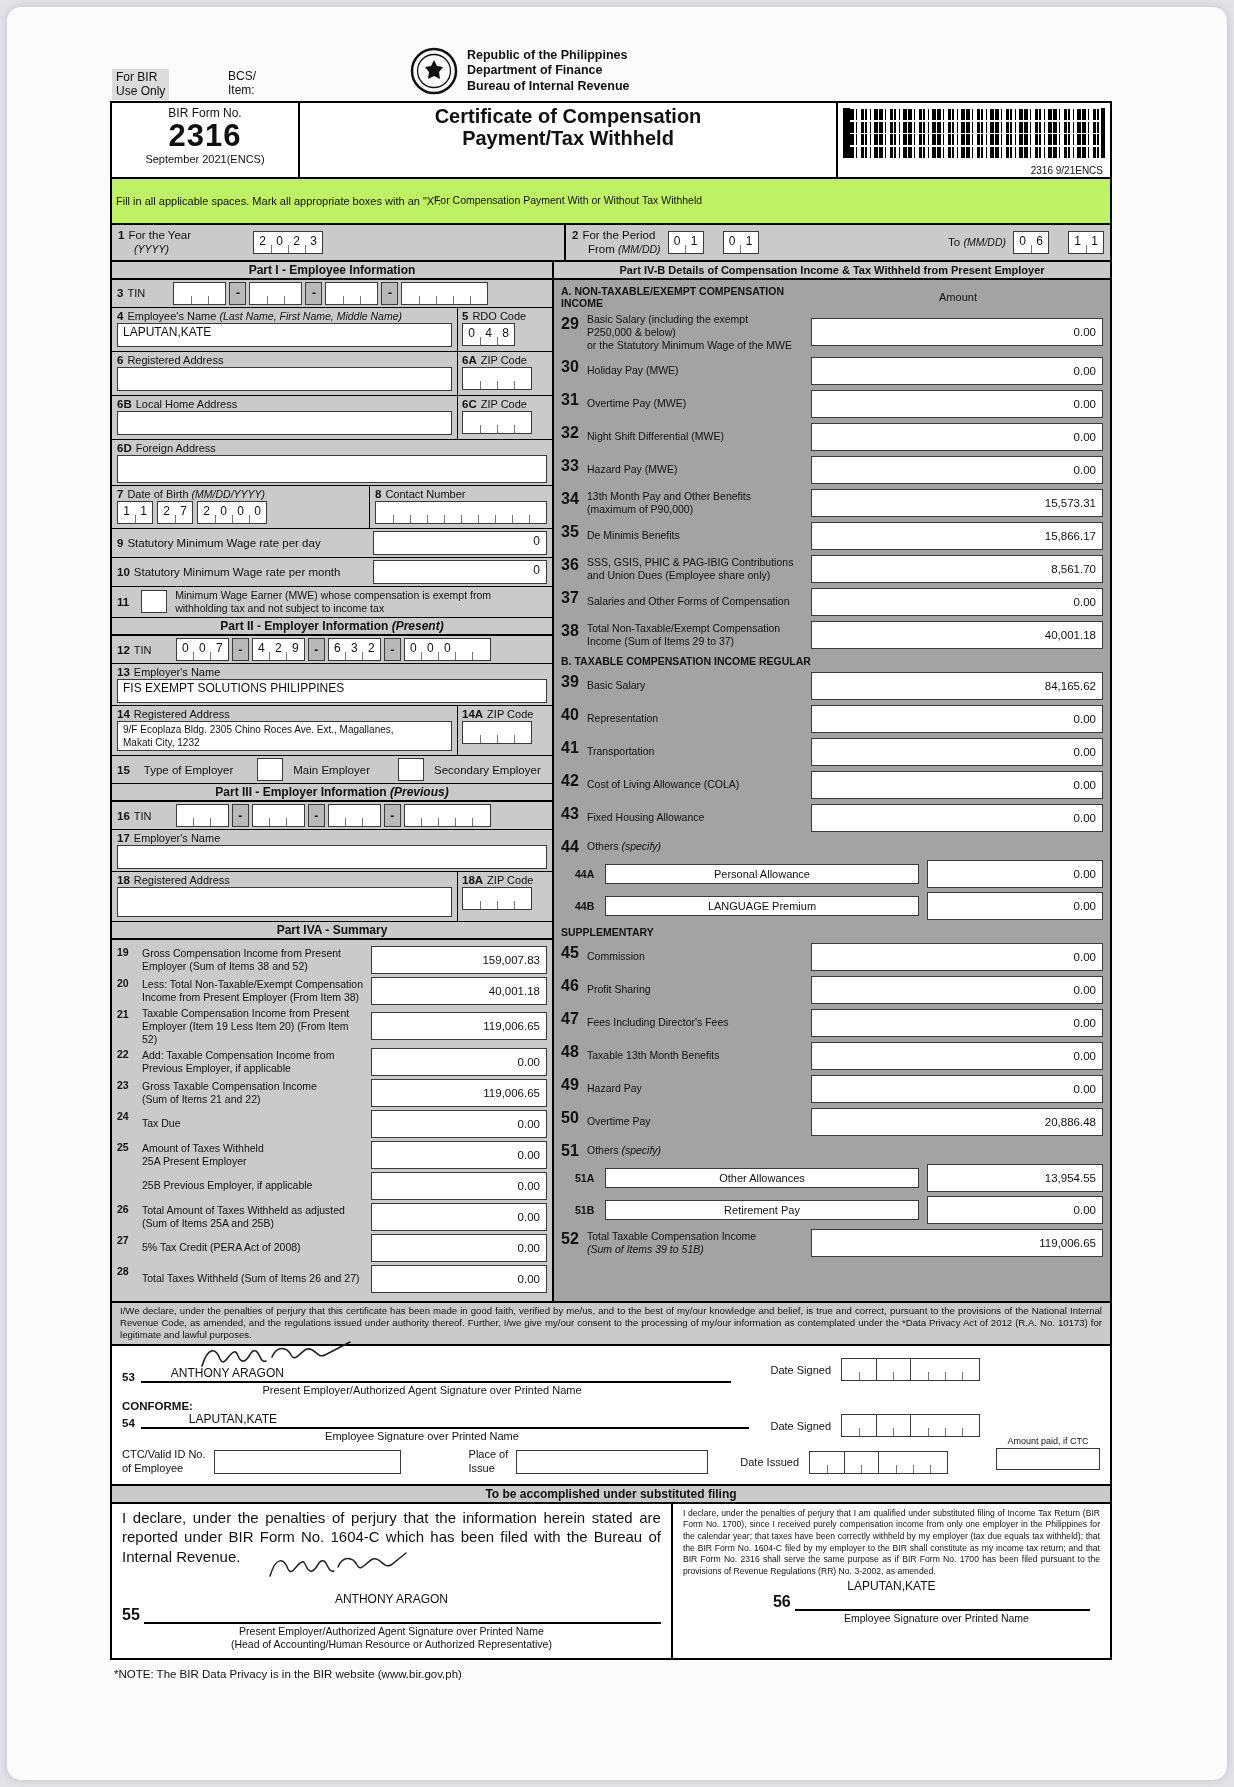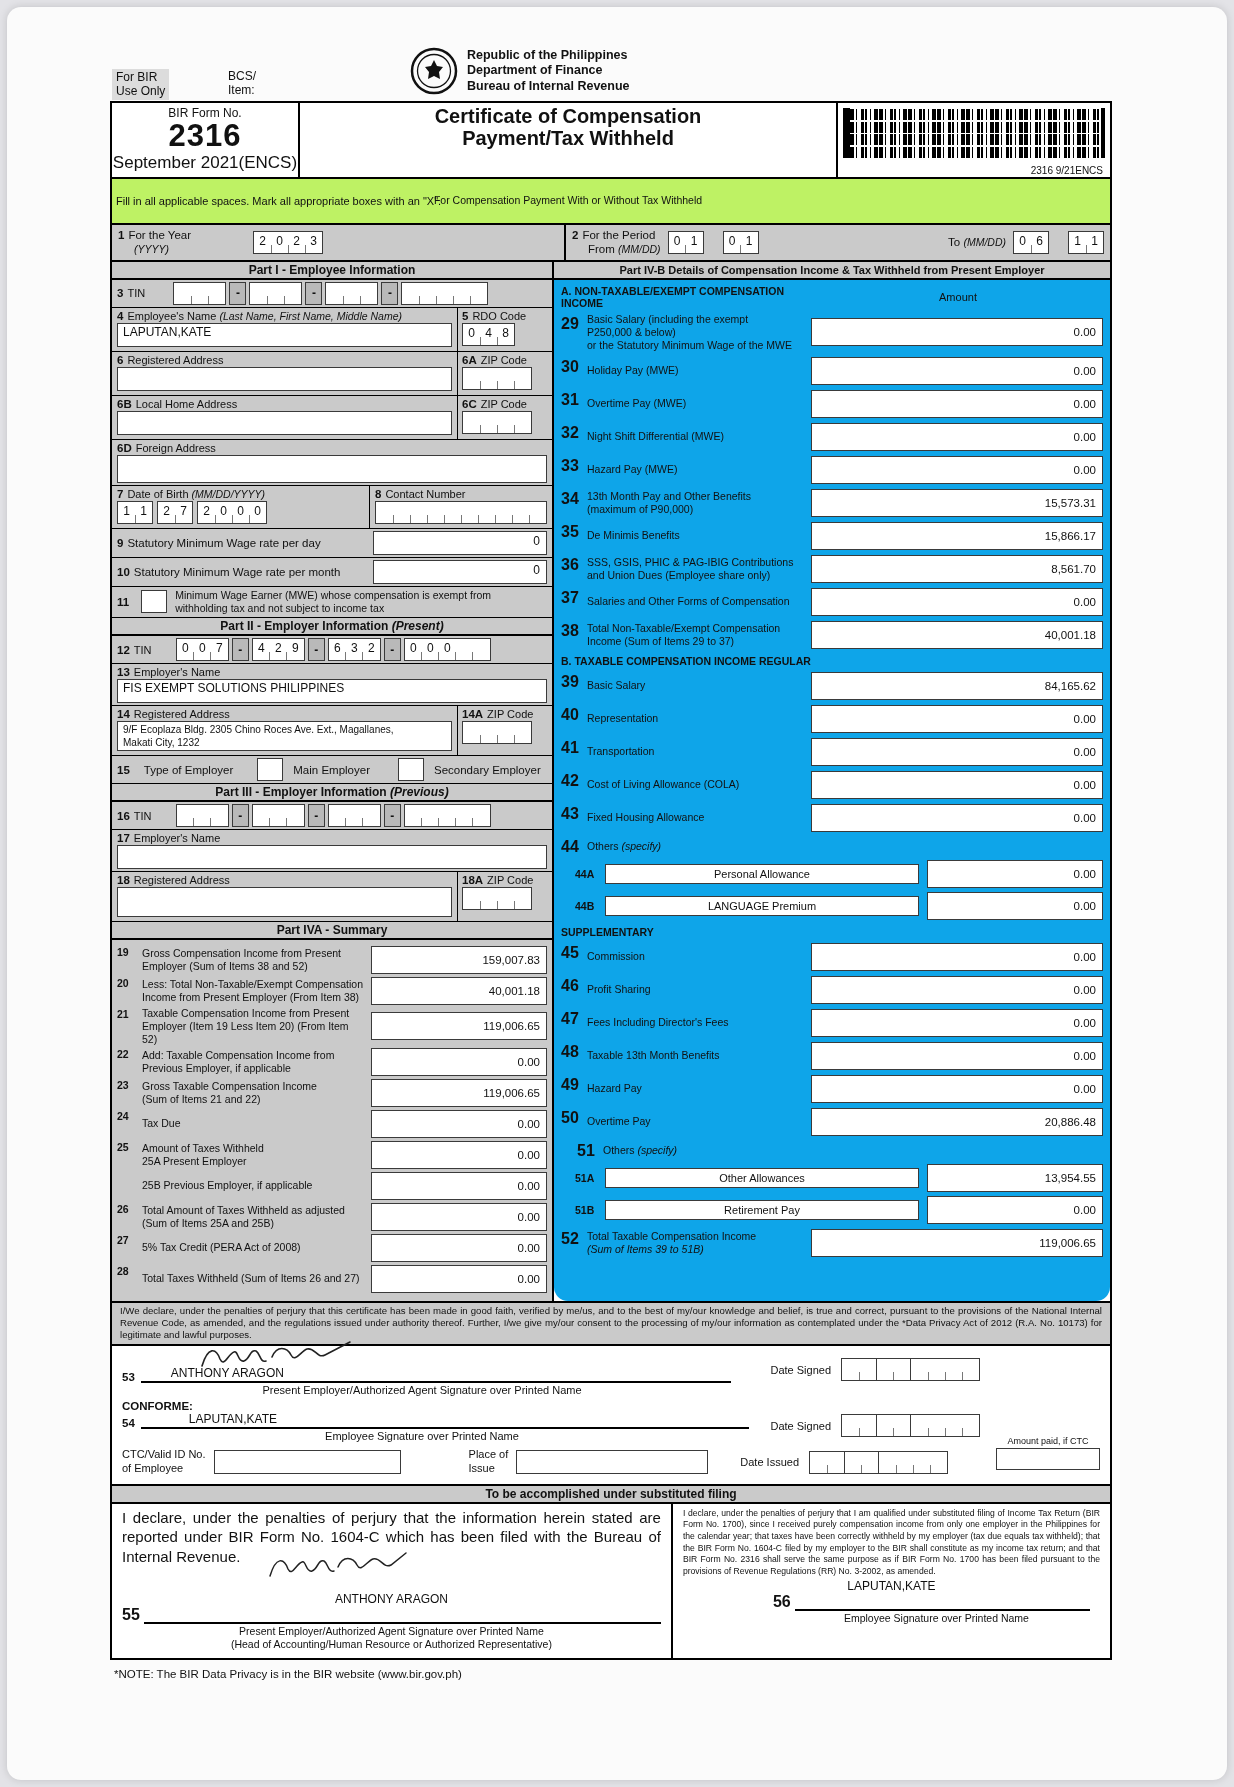--- a/index.html
+++ b/index.html
@@ -16,21 +16,21 @@
   .gov { position:absolute; left:300px; top:-2px; display:flex; align-items:center; gap:9px; }
   .gov-txt { font-size:12.5px; font-weight:bold; line-height:1.25; }
 
   
   .form { border:2.5px solid #000; background:#fff; }
 
   .hdr { display:flex; border-bottom:2.5px solid #000; height:74px; }
   .hdr-left { width:186px; border-right:2px solid #000; text-align:center; padding-top:3px; }
   .hdr-left .fno { font-size:12px; }
   .hdr-left .big { font-size:31px; font-weight:bold; line-height:1.05; letter-spacing:1px; }
-  .hdr-left .ver { font-size:17px; }
+  .hdr-left .ver { font-size:11px; }
   .hdr-mid { flex:1; display:flex; flex-direction:column; justify-content:space-between; text-align:center; padding:2px 0 1px;gap:44px; }
   .hdr-mid .t { font-size:20px; font-weight:bold; line-height:1.12; }
   .hdr-mid .st { font-size:10.5px; }
   .hdr-right { width:262px; border-left:2px solid #000; position:relative; padding:5px 5px 0 5px; }
   .barcode { height:50px; border-left:7px solid #000; border-right:4px solid #000;
     background:
       repeating-linear-gradient(0deg, rgba(255,255,255,0) 0 11px, #fff 11px 12.5px),
       repeating-linear-gradient(90deg,#000 0 4px,#fff 4px 6px,#000 6px 7px,#fff 7px 11px,#000 11px 14px,#fff 14px 15px,#000 15px 17px,#fff 17px 20px,#000 20px 21px,#fff 21px 24px,#000 24px 28px,#fff 28px 29px); }
   .bc-label { position:absolute; right:7px; bottom:1px; font-size:10px; }
 
@@ -48,21 +48,21 @@
   .comb { display:inline-flex; background:#fff; border:1.5px solid #3a3a3a; height:21px; vertical-align:middle; }
   .comb .c { width:17px; position:relative; text-align:center; font-size:12px; line-height:19px; }
   .comb .c + .c::before { content:""; position:absolute; left:-0.5px; bottom:0; height:8px; border-left:1px solid #777; }
   .dash { width:15px; height:21px; background:#b9b9b9; border:1.5px solid #3a3a3a; display:inline-flex;
           align-items:center; justify-content:center; font-weight:bold; margin:0 3px; font-size:12px; }
   .gap { width:5px; display:inline-block; }
 
   
   .cols { display:flex; align-items:stretch; }
   .col-left { width:440px; border-right:2.5px solid #000; background:#cacaca; }
-  .col-right { flex:1; background:#0ea5e9; display:flex; flex-direction:column;border-radius:14px; }
+  .col-right { flex:1; background:#a3a3a3; display:flex; flex-direction:column; }
 
   .part-hdr { background:#cacaca; text-align:center; font-weight:bold; font-size:12px; padding:1px 0;
               border-bottom:2px solid #000; }
   .part-hdr i { font-weight:bold; }
   .part-hdr.small { font-size:11px; padding:2px 0; }
 
   .lrow { border-bottom:1.8px solid #000; padding:2px 5px; position:relative; }
   .lrow.flex { display:flex; align-items:center; }
   .lab { font-size:11px; margin-bottom:1px; }
   .input { background:#fff; border:1.5px solid #3a3a3a; min-height:20px; font-size:12px; padding:1px 5px; }
@@ -822,21 +822,21 @@
               <div class="rrow">
                 <span class="r-num">50</span>
                 <div class="r-lbl">
                   <span>Overtime Pay</span>
                   <span class="sub"></span>
                 </div>
                 <div class="abox wide">20,886.48</div>
               </div>
             </div>
 
-          <div class="rrow" style="min-height:18px;margin:2px 16px">
+          <div class="rrow" style="min-height:18px;margin:2px 0">
             <span class="r-num">51</span>
             <div class="r-lbl"><span>Others </span><i class="nt">(specify)</i></div>
           </div>
           <div>
 
               <div class="orow">
                 <span class="o-num">51A</span>
                 <div class="obox">Other Allowances</div>
                 <div class="abox wide" style="width:162px">13,954.55</div>
               </div>

